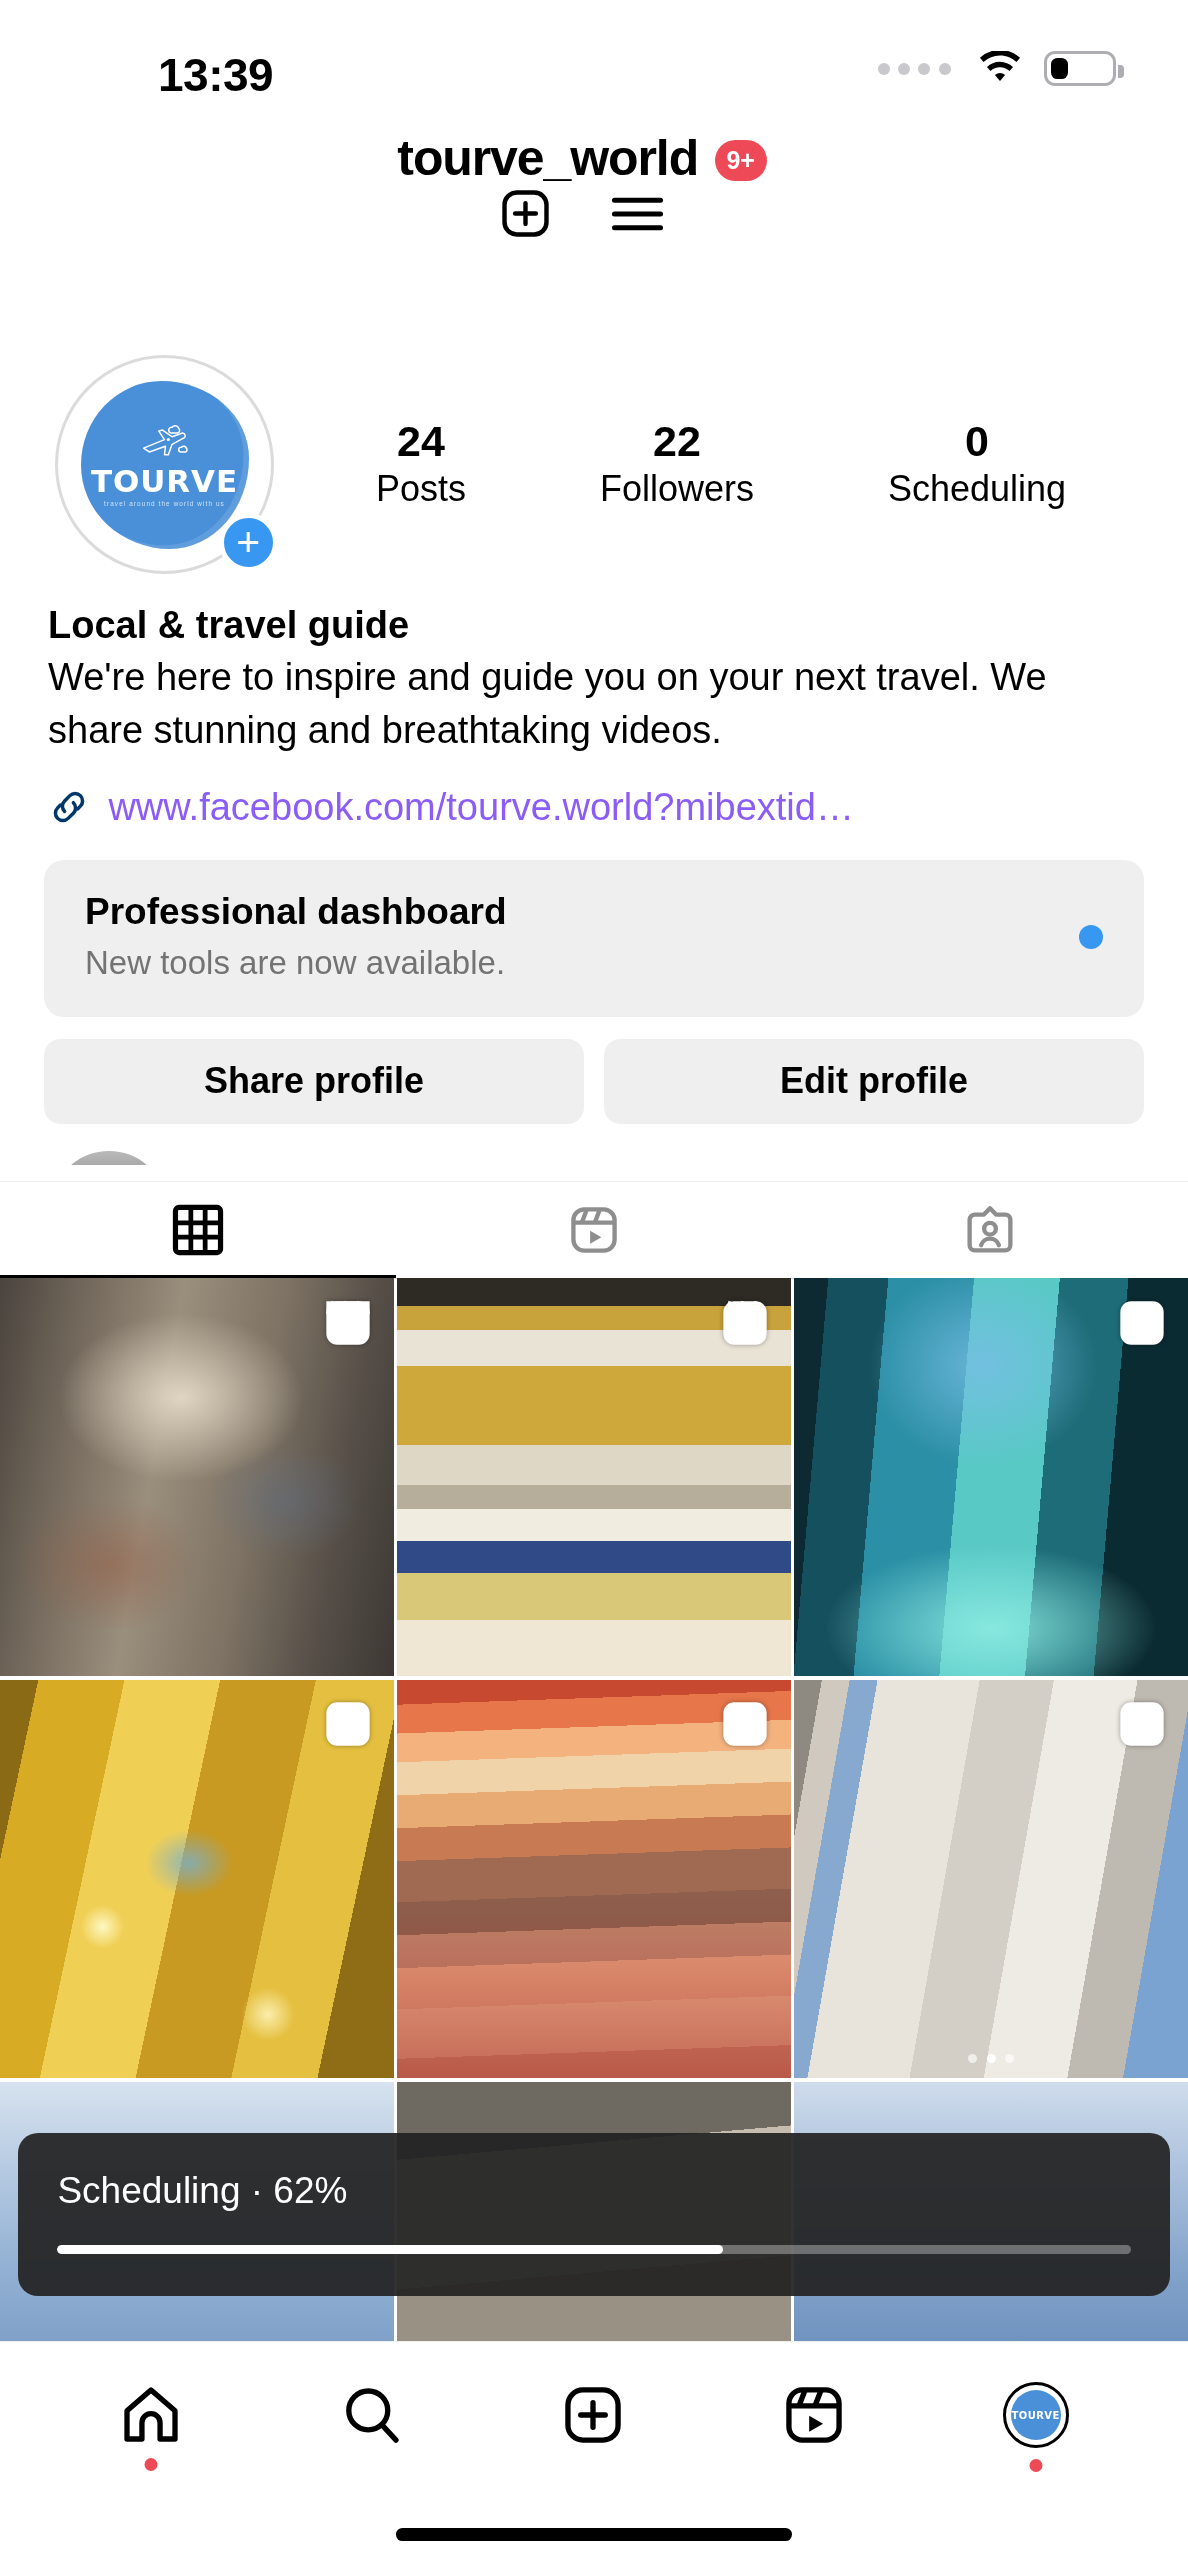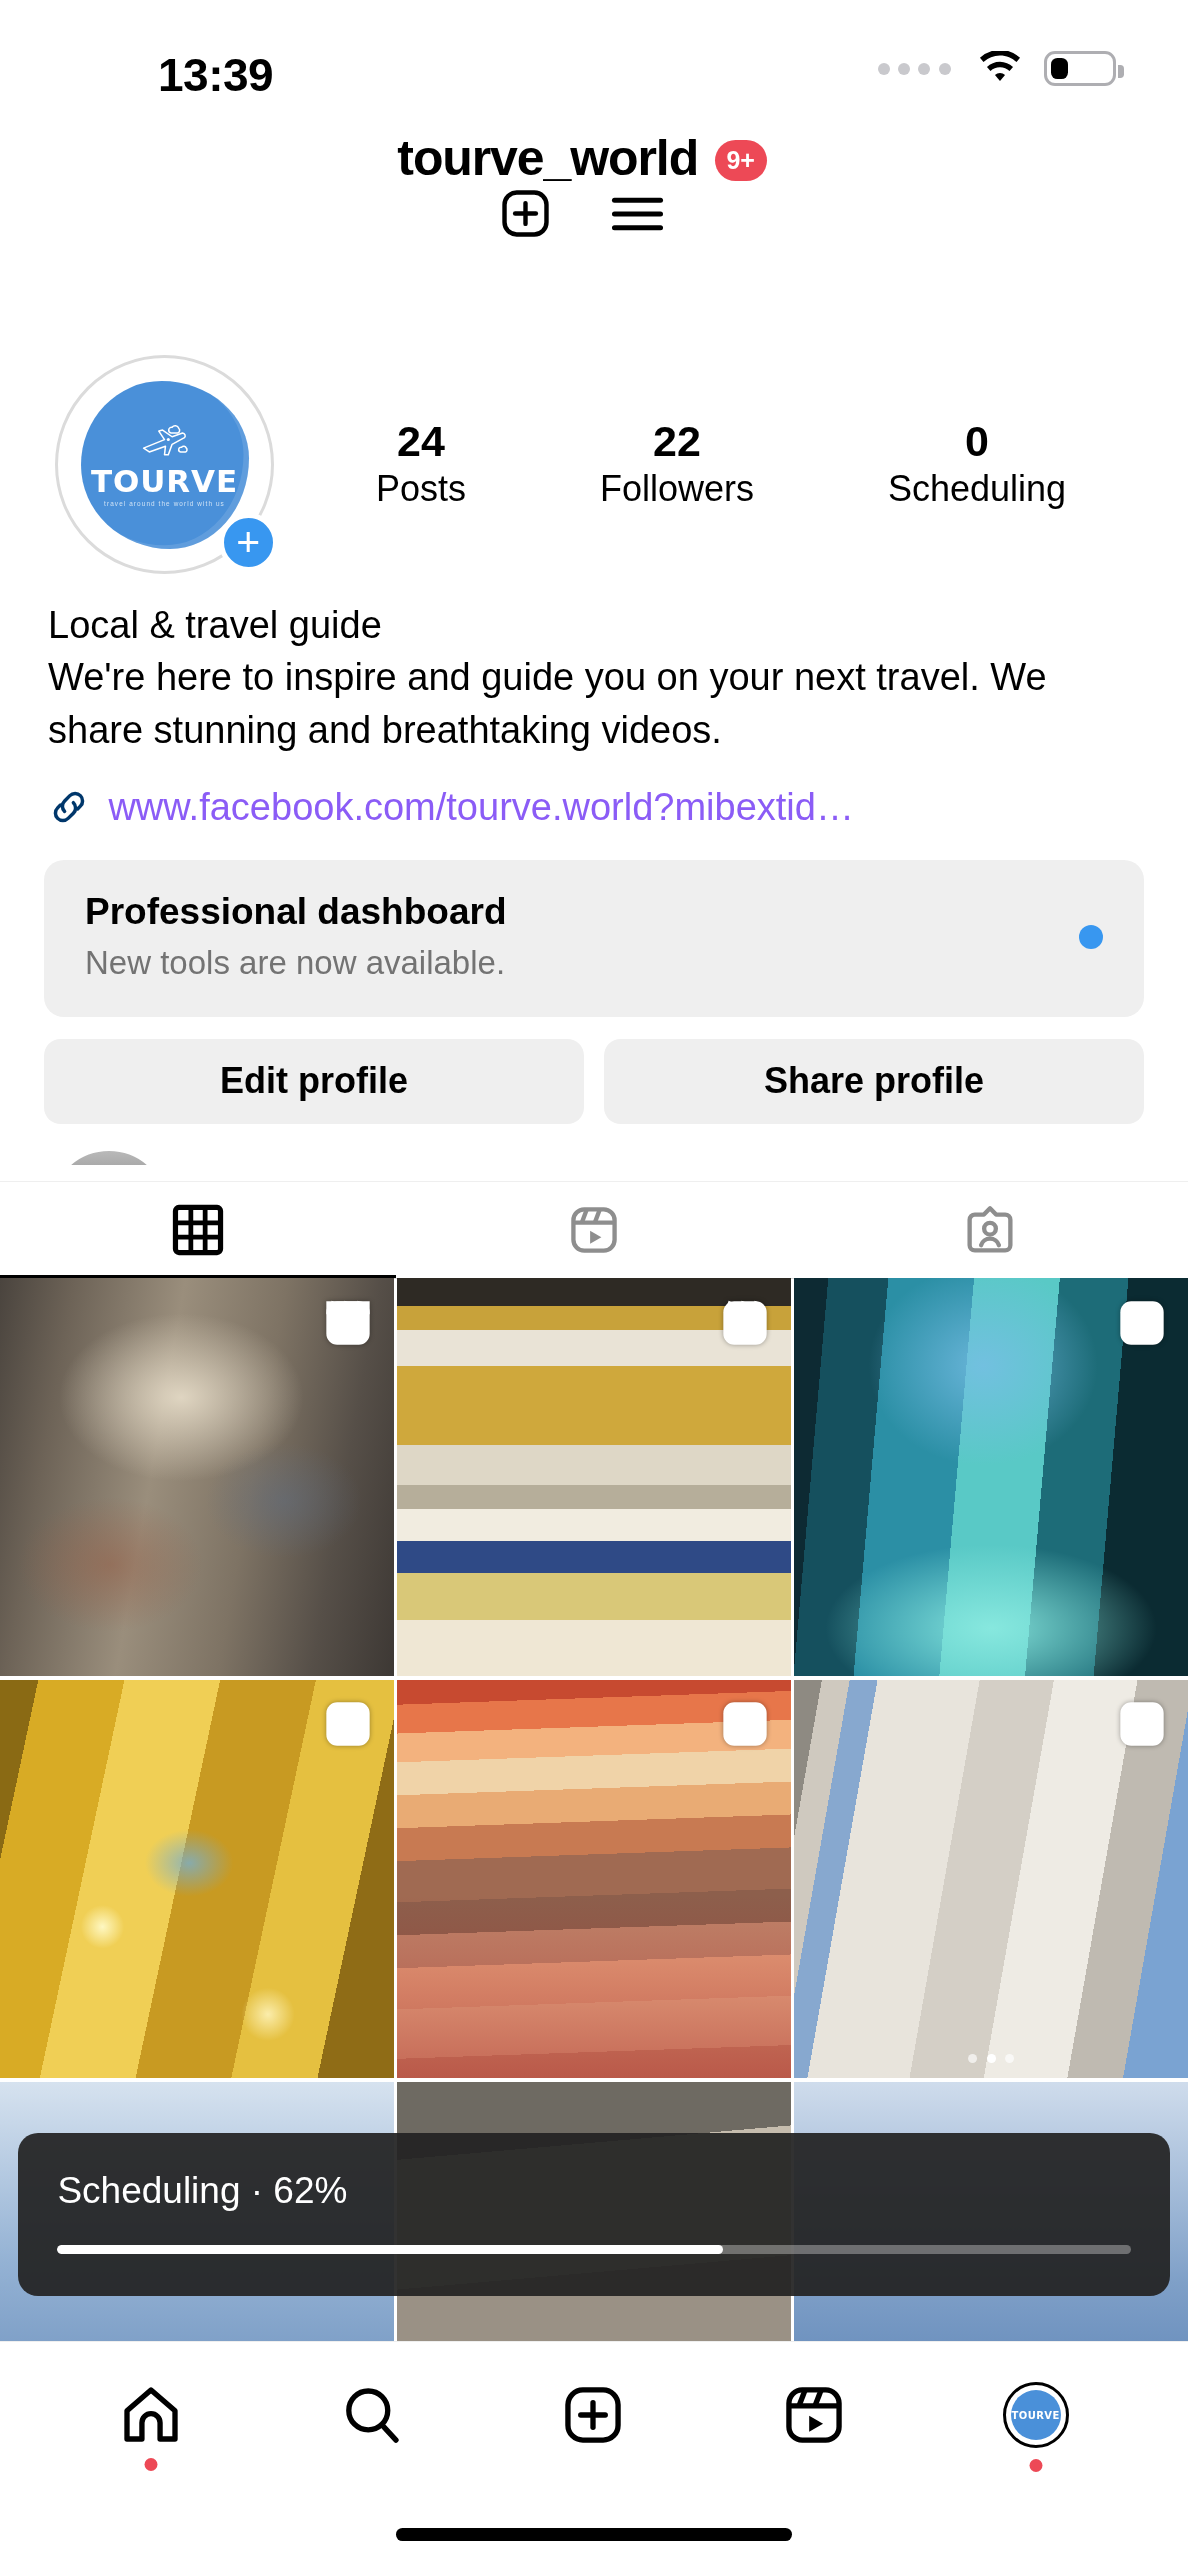--- a/index.html
+++ b/index.html
@@ -90,21 +90,21 @@
     display:flex; align-items:center; justify-content:center;
     color:#fff; font-size:41px; font-weight:400; line-height:0.8;
   }
   .stats{ display:flex; flex:1; justify-content:space-around; padding-left:35px; }
   .stat{ text-align:center; }
   .stat-num{ font-size:43px; font-weight:700; line-height:1.18; }
   .stat-label{ font-size:36px; font-weight:400; line-height:1.3; }
 
   
   .bio{ padding:26px 48px 0 48px; }
-  .bio-title{ font-size:38px; font-weight:400; line-height:1.35; }
+  .bio-title{ font-size:38px; font-weight:700; line-height:1.35; }
   .bio-text{ font-size:38px; font-weight:400; line-height:1.4; }
   .bio-link{
     display:flex; align-items:center; gap:18.4px;
     margin-top:28px; color:#8b5cf6; font-size:38px; font-weight:500;
   }
   .link-ico{ width:42px; height:42px; flex:0 0 auto; }
 
   
   .dash-card{
     margin:31px 44px 0 44px;
@@ -370,22 +370,22 @@
 
 <div class="dash-card">
   <div>
     <div class="dash-title">Professional dashboard</div>
     <div class="dash-sub">New tools are now available.</div>
   </div>
   <span class="dash-dot"></span>
 </div>
 
 <div class="actions">
+  <button class="action-btn">Share profile</button>
   <button class="action-btn">Edit profile</button>
-  <button class="action-btn">Share profile</button>
 </div>
 
 <div class="highlights">
   <div class="highlight-circle"></div>
 </div>
 
 <div class="tabs">
   <div class="tab">
     <svg width="52" height="52" viewBox="0 0 24 24">
       <rect x="1.6" y="1.6" width="20.8" height="20.8" rx="1.6" fill="none" stroke="#000" stroke-width="2.4"></rect>

